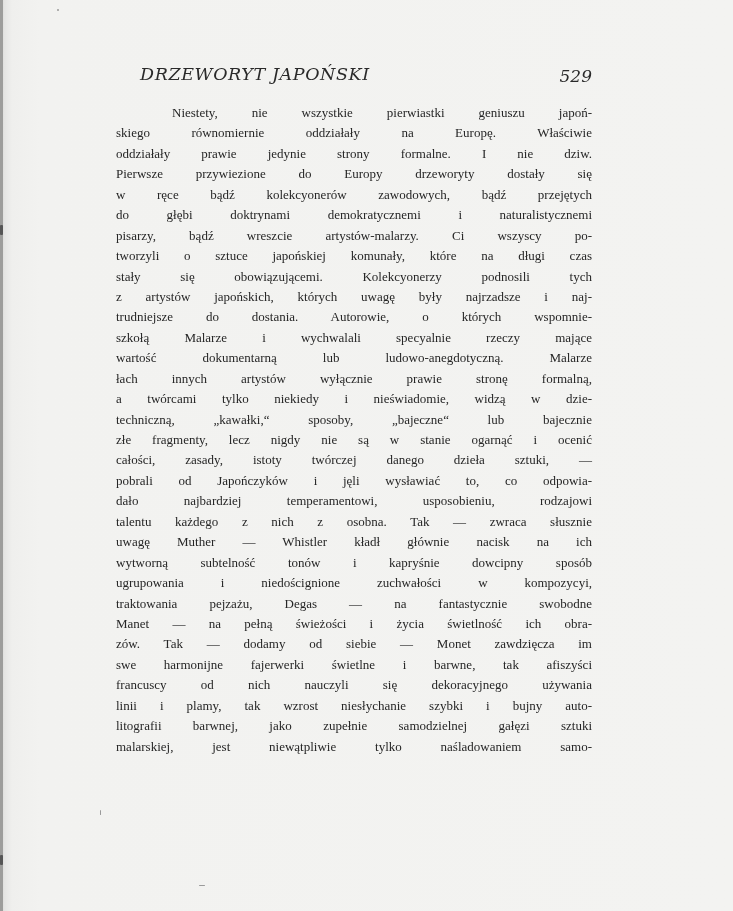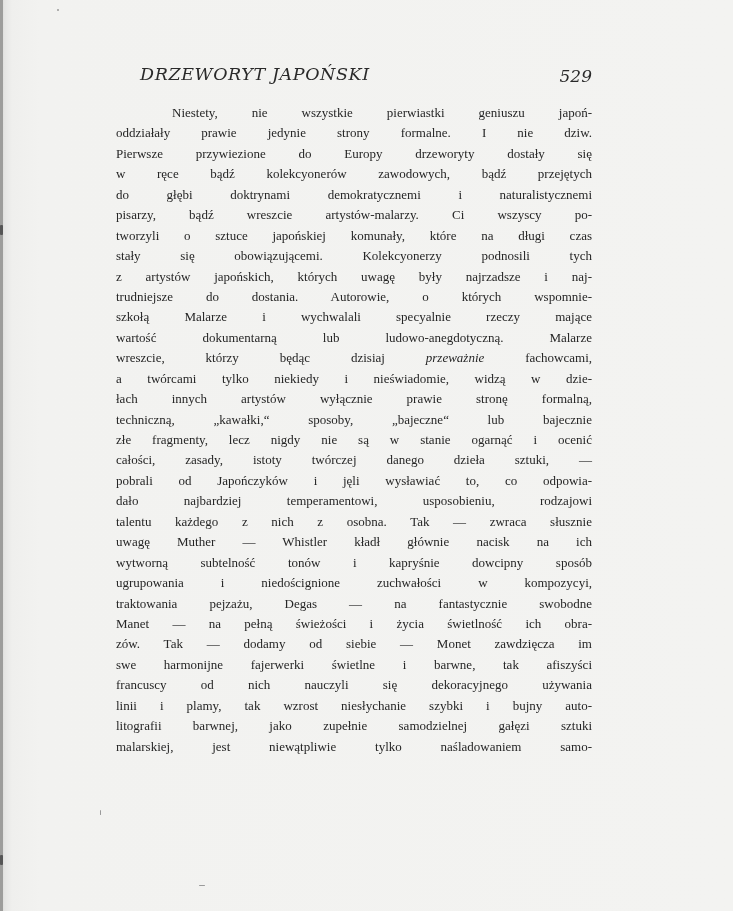--- a/index.html
+++ b/index.html
@@ -90,34 +90,34 @@
 <div class="page">
   <div class="binding-edge"></div>
 
   <div class="running-head">
     <span class="head-title">DRZEWORYT JAPOŃSKI</span>
     <span class="head-pageno">529</span>
   </div>
 
   <div class="body-text">
     <span class="line indent">Niestety, nie wszystkie pierwiastki geniuszu japoń-</span>
+    <span class="line">skiego równomiernie oddziałały na Europę. Właściwie</span>
     <span class="line">oddziałały prawie jedynie strony formalne. I nie dziw.</span>
     <span class="line">Pierwsze przywiezione do Europy drzeworyty dostały się</span>
     <span class="line">w ręce bądź kolekcyonerów zawodowych, bądź przejętych</span>
     <span class="line">do głębi doktrynami demokratycznemi i naturalistycznemi</span>
     <span class="line">pisarzy, bądź wreszcie artystów-malarzy. Ci wszyscy po-</span>
     <span class="line">tworzyli o sztuce japońskiej komunały, które na długi czas</span>
     <span class="line">stały się obowiązującemi. Kolekcyonerzy podnosili tych</span>
     <span class="line">z artystów japońskich, których uwagę były najrzadsze i naj-</span>
     <span class="line">trudniejsze do dostania. Autorowie, o których wspomnie-</span>
     <span class="line">szkołą Malarze i wychwalali specyalnie rzeczy mające</span>
     <span class="line">wartość dokumentarną lub ludowo-anegdotyczną. Malarze</span>
-    <span class="line"><span>wreszcie, którzy będąc dzisiaj </span><span class="emph">przeważnie</span><span> fachowcami,</span></span>
+    <span class="line">łach innych artystów wyłącznie prawie stronę formalną,</span>
     <span class="line">a twórcami tylko niekiedy i nieświadomie, widzą w dzie-</span>
-    <span class="line">łach innych artystów wyłącznie prawie stronę formalną,</span>
     <span class="line">techniczną, „kawałki,“ sposoby, „bajeczne“ lub bajecznie</span>
     <span class="line">złe fragmenty, lecz nigdy nie są w stanie ogarnąć i ocenić</span>
     <span class="line">całości, zasady, istoty twórczej danego dzieła sztuki, —</span>
     <span class="line">pobrali od Japończyków i jęli wysławiać to, co odpowia-</span>
     <span class="line">dało najbardziej temperamentowi, usposobieniu, rodzajowi</span>
     <span class="line">talentu każdego z nich z osobna. Tak — zwraca słusznie</span>
     <span class="line">uwagę Muther — Whistler kładł głównie nacisk na ich</span>
     <span class="line">wytworną subtelność tonów i kapryśnie dowcipny sposób</span>
     <span class="line">ugrupowania i niedoścignione zuchwałości w kompozycyi,</span>
     <span class="line">traktowania pejzażu, Degas — na fantastycznie swobodne</span>

